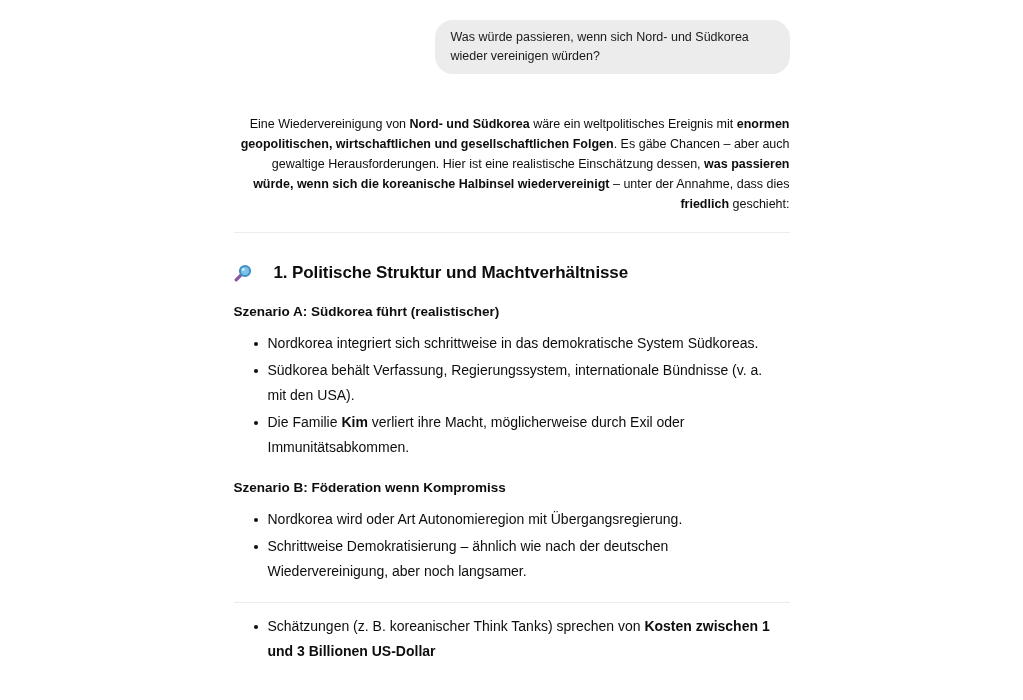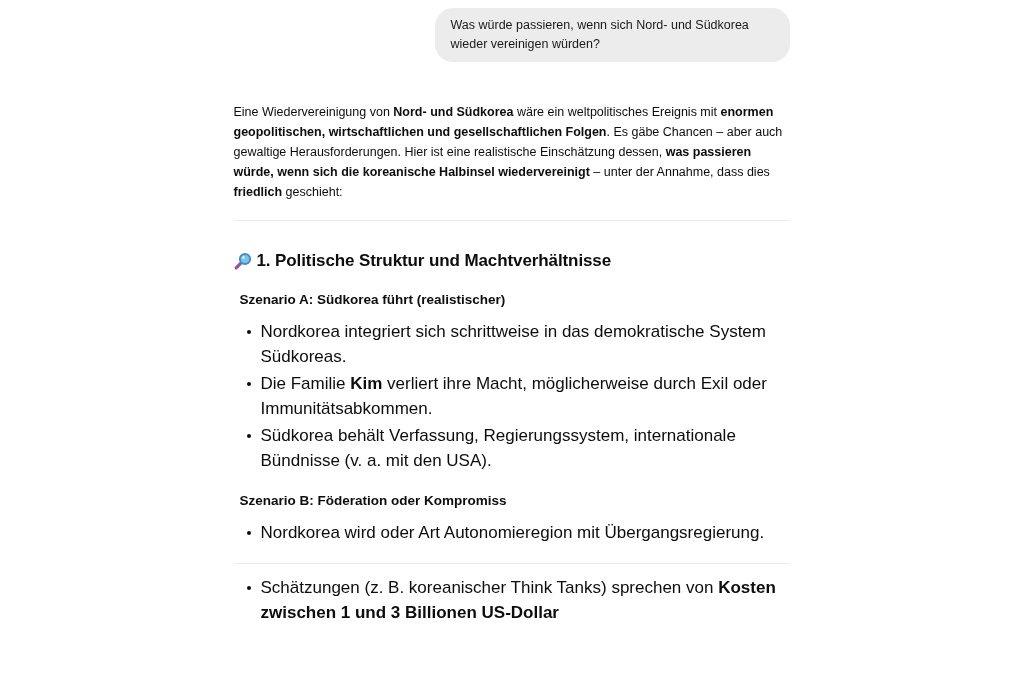--- a/index.html
+++ b/index.html
@@ -12,71 +12,72 @@
     color: #0d0d0d;
     -webkit-font-smoothing: antialiased;
   }
   .chat {
     width: 556px;
     margin: 0 auto;
   }
   .user-row {
     display: flex;
     justify-content: flex-end;
-    padding-top: 8px;
+    padding-top: 20px;
   }
   .bubble {
     background: #ececec;
     border-radius: 18px;
     padding: 8px 16px;
     max-width: 355px;
     font-size: 12.5px;
     line-height: 19px;
     color: #1a1a1a;
   }
   .intro {
     margin: 40px 0 0;
     font-size: 12.5px;
     line-height: 20px;
+    text-align: right;
   }
   b { font-weight: 700; }
   hr.divider {
     border: none;
     border-top: 1px solid #ececec;
     margin: 18px 0 0;
     height: 0;
   }
   h2.sec {
     display: flex;
     align-items: center;
-    gap: 5px;
+    gap: 22px;
     margin: 29px 0 0;
     font-size: 17px;
     line-height: 22px;
     font-weight: 700;
     letter-spacing: -0.1px;
   }
   .emoji { display: inline-flex; flex: 0 0 auto; }
   .emoji svg { display: block; }
   h3.sub {
-    margin: 19px 6px 0;
+    margin: 19px 0 0;
     font-size: 13.5px;
     line-height: 17px;
     font-weight: 700;
   }
   ul.blist {
     list-style: none;
     margin: 11px 0 0;
     padding: 0 0 0 27px;
   }
   ul.blist li {
     position: relative;
-    font-size: 17px;
+    font-size: 14px;
     line-height: 25px;
-    margin: 0 0 2px;
+    margin: 0 7px 2px;
   }
   ul.blist li::before {
     content: "";
     position: absolute;
     left: -14px;
     top: 10.5px;
     width: 4px;
     height: 4px;
     border-radius: 50%;
     background: #0d0d0d;
@@ -107,27 +108,28 @@
             <circle cx="11" cy="7" r="5.1" fill="#7cc2e8" stroke="#3d8fc4" stroke-width="2"></circle>
             <circle cx="9.4" cy="5.4" r="1.5" fill="#cfe9f7"></circle>
           </svg>
         </span>
         <span>1. Politische Struktur und Machtverhältnisse</span>
       </h2>
 
       <h3 class="sub">Szenario A: Südkorea führt (realistischer)</h3>
       <ul class="blist">
         <li><span>Nordkorea integriert sich schrittweise in das demokratische System Südkoreas.</span></li>
+        <li><span>Südkorea behält Verfassung, Regierungssystem, internationale Bündnisse (v. a. mit den USA).</span></li>
         <li><span>Die Familie </span><b>Kim</b><span> verliert ihre Macht, möglicherweise durch Exil oder Immunitätsabkommen.</span></li>
-        <li><span>Südkorea behält Verfassung, Regierungssystem, internationale Bündnisse (v. a. mit den USA).</span></li>
       </ul>
 
-      <h3 class="sub">Szenario B: Föderation oder Kompromiss</h3>
+      <h3 class="sub">Szenario B: Föderation wenn Kompromiss</h3>
       <ul class="blist">
         <li><span>Nordkorea wird oder Art Autonomieregion mit Übergangsregierung.</span></li>
+        <li><span>Schrittweise Demokratisierung – ähnlich wie nach der deutschen Wiedervereinigung, aber noch langsamer.</span></li>
       </ul>
     </section>
 
     <hr class="divider">
 
     <section>
 
       <ul class="blist">
         <li><span>Schätzungen (z. B. koreanischer Think Tanks) sprechen von </span><b>Kosten zwischen 1 und 3 Billionen US-Dollar</b></li>
       </ul>

